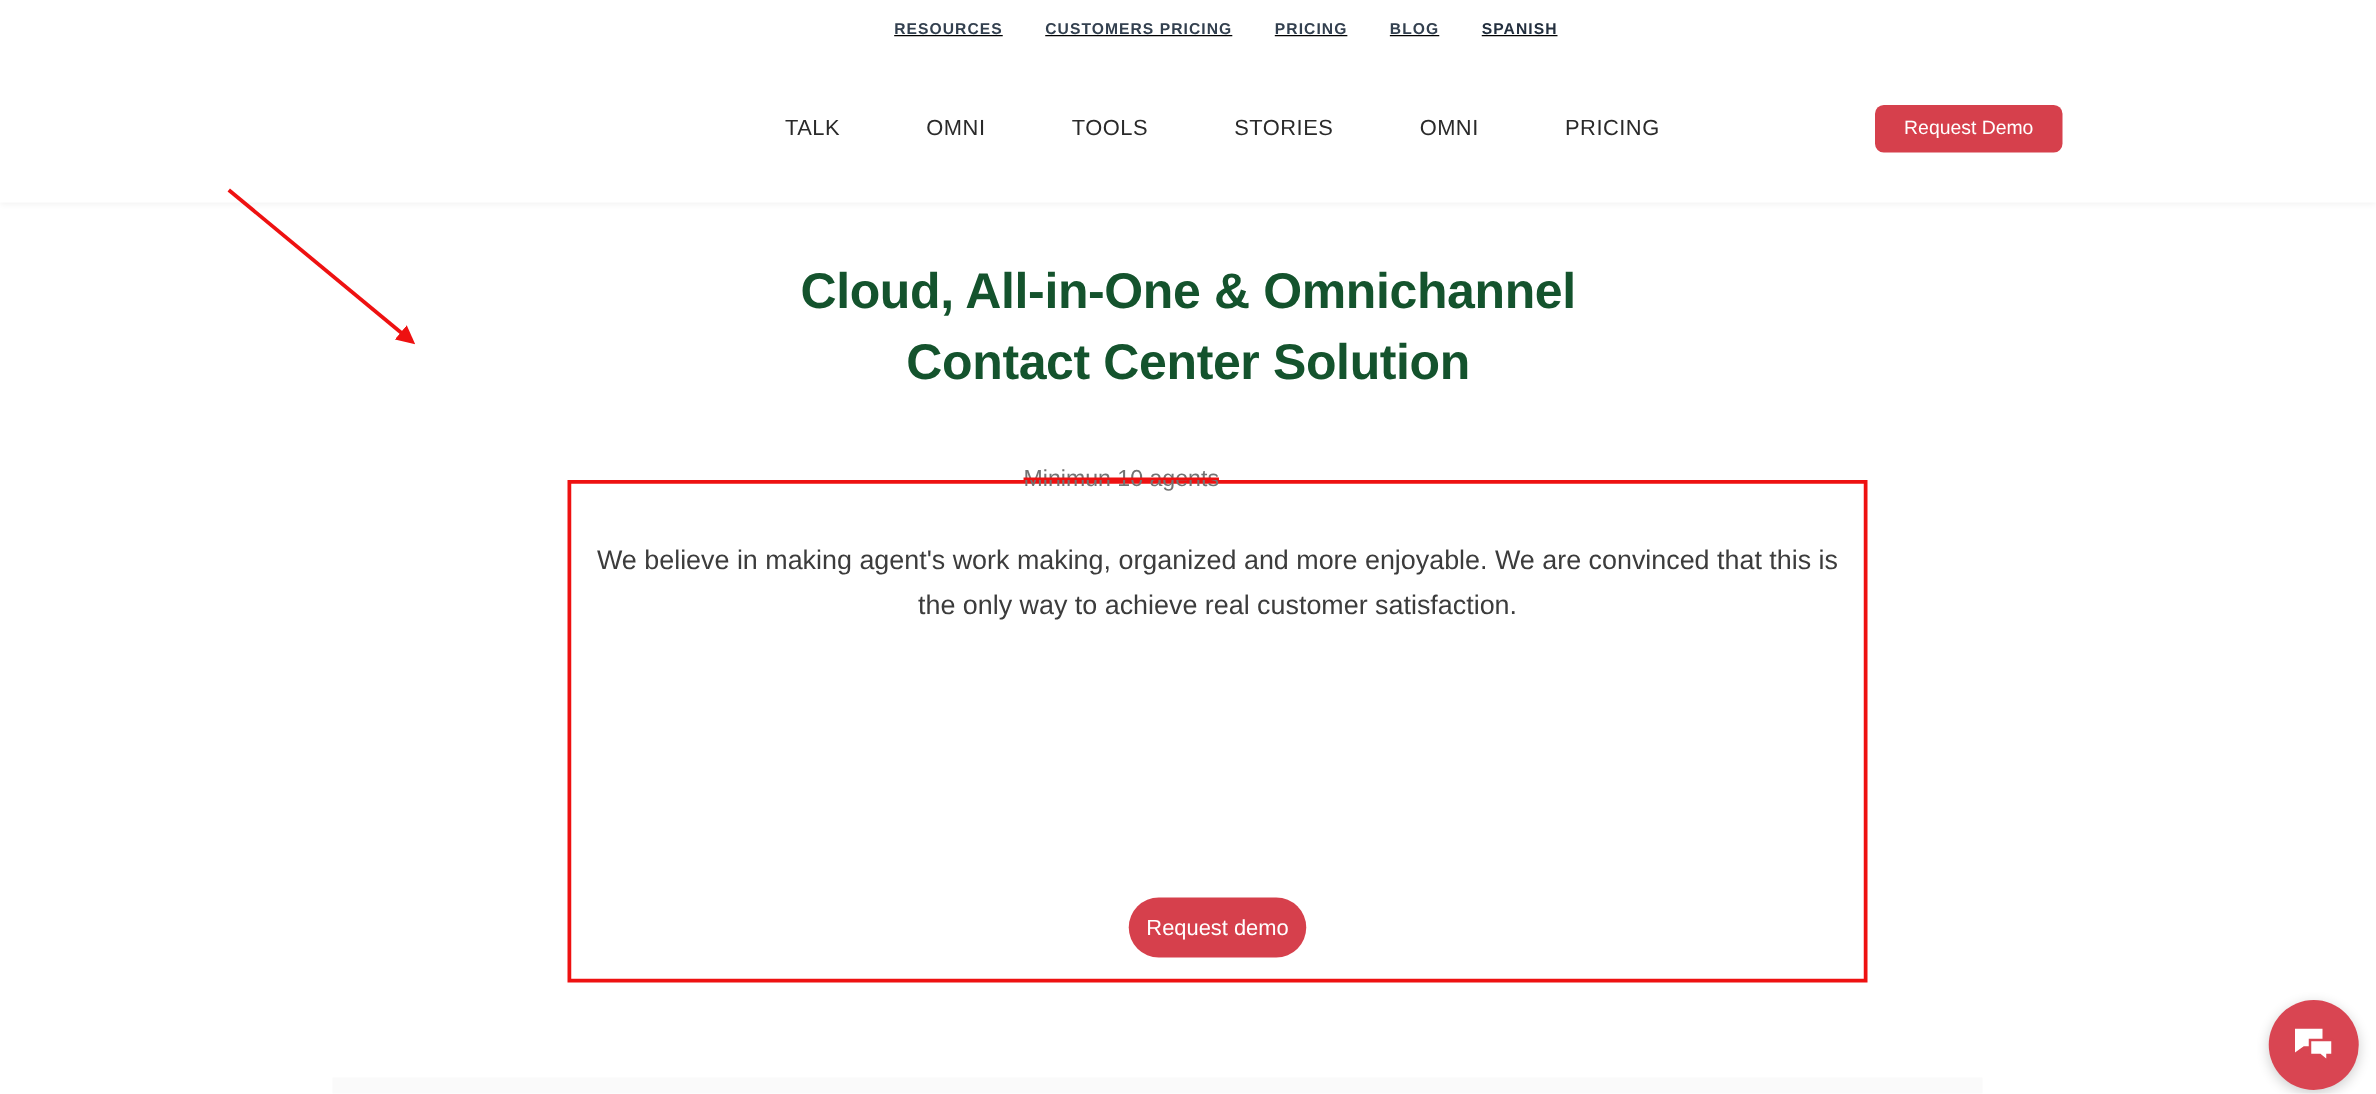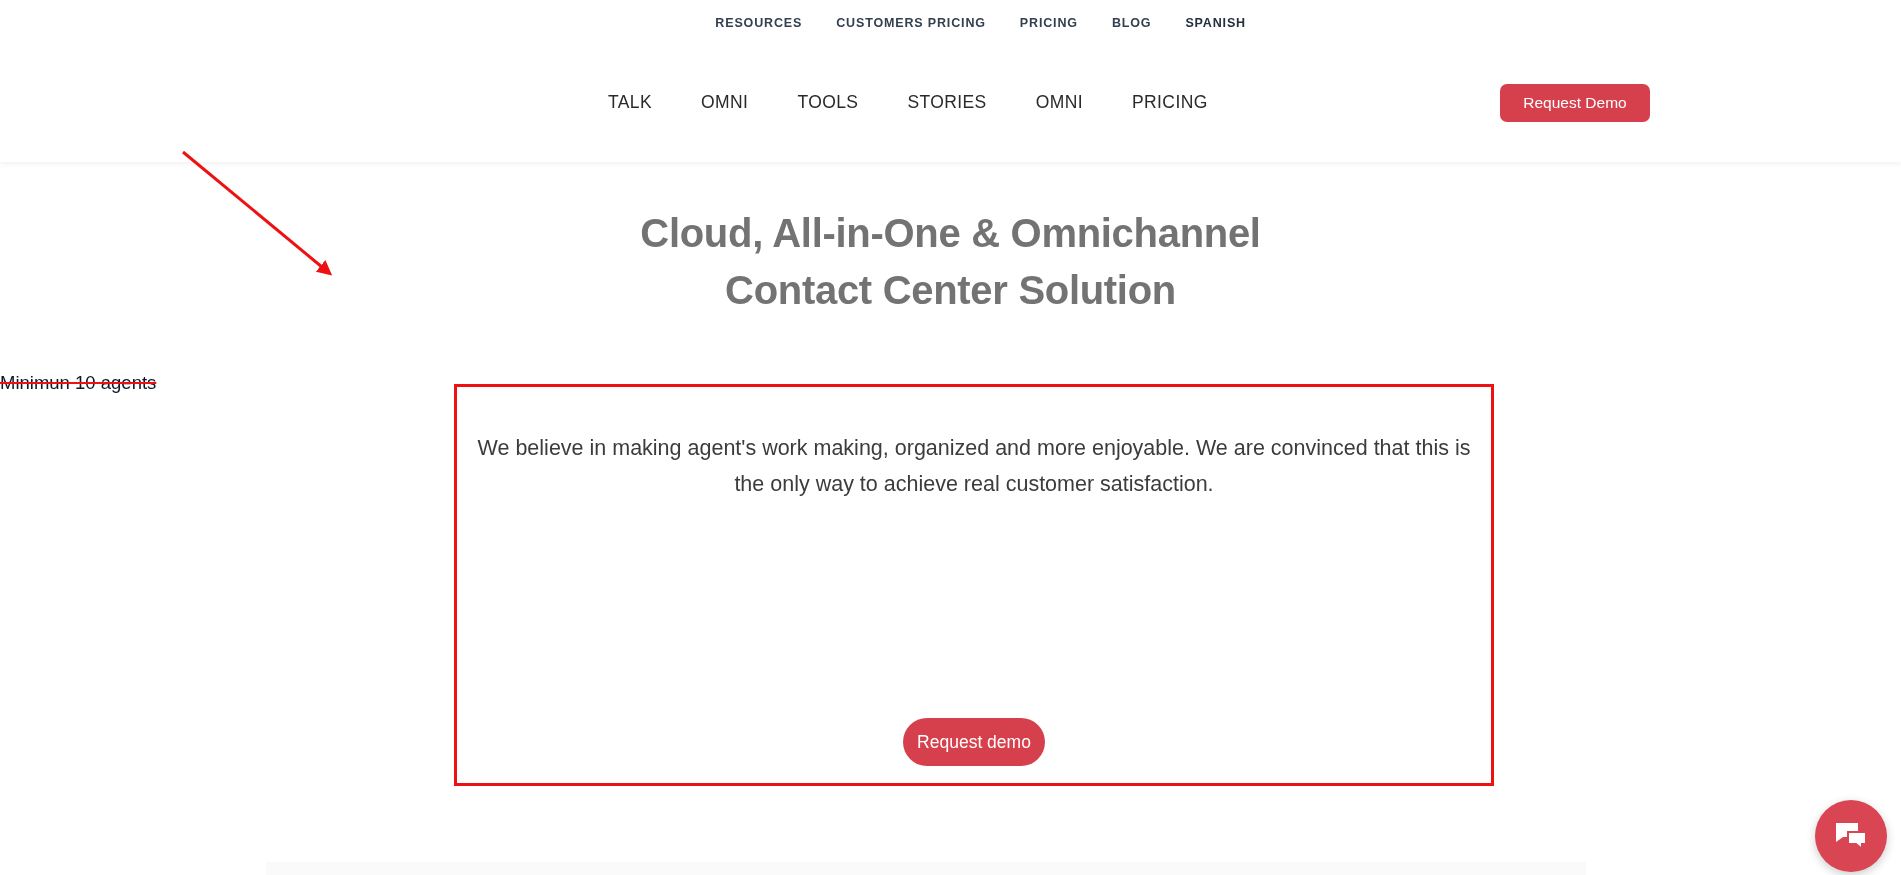--- a/index.html
+++ b/index.html
@@ -14,71 +14,71 @@
   
   .header {
     position: absolute; left: 0; top: 0; width: 1901px; height: 162px;
     background: #ffffff;
     box-shadow: 0 2px 5px rgba(0,0,0,0.055);
     z-index: 5;
   }
   .topnav {
     position: absolute; right: 0px; top: 0px; height: 45px;
     display: flex; align-items: center; justify-content: flex-end;
-    gap: 34px; padding-right: 655px;
+    gap: 34px; padding-right: 655px; text-decoration: underline;
   }
   .topnav-item {
     font-size: 12.5px; letter-spacing: 0.85px; color: #33404f;
     font-weight: 600; white-space: nowrap; text-decoration: none; cursor: pointer;
   }
   .topnav-item.bold { font-weight: 800; color: #232f3e; }
 
   .mainnav {
     position: absolute; left: 0; top: 72px; width: 1901px; height: 60px;
     display: flex; align-items: center;
   }
   .mainnav-inner {
     display: flex; align-items: center; gap: 49px;
     margin-left: 608px;
   }
   .mainnav-item {
     font-size: 17.5px; color: #2a2a2a; letter-spacing: 0.4px;
-    white-space: nowrap; cursor: pointer;
+    white-space: nowrap; cursor: pointer; margin-left: 20px;
   }
   .btn-demo-top {
     position: absolute; left: 1500px; top: 84px;
     width: 150px; height: 38px;
     background: #d6404c; color: #ffffff;
     border: none; border-radius: 7px;
     font-family: "Liberation Sans", sans-serif;
     font-size: 15.5px; cursor: pointer;
     display: flex; align-items: center; justify-content: center;
   }
 
   
   .hero-title {
     position: absolute; left: 0; top: 205px; width: 1901px;
-    text-align: center; color: #737373;
+    text-align: center; color: #14532d;
     font-size: 40px; font-weight: bold; line-height: 57px;
     letter-spacing: -0.3px;
   }
   .hero-title .l2 { display: block; }
 
   
   .anno-box {
     position: absolute; left: 454px; top: 384px;
     width: 1040px; height: 402px;
     border: 3px solid #ee1111;
     background: transparent; z-index: 4;
     pointer-events: none;
   }
   .anno-strike {
     position: absolute; left: 0; top: 372px; width: 1794px;
-    z-index: 6;
-    color: #0f172a; font-size: 18.5px;
+    text-align: center; z-index: 6;
+    color: #737373; font-size: 18.5px;
     text-decoration: line-through;
     text-decoration-color: #ee1111;
     text-decoration-thickness: 2px;
   }
   .anno-arrow { position: absolute; left: 180px; top: 150px; z-index: 6; }
 
   
   .card {
     position: absolute; left: 456px; top: 390px;
     width: 1036px; height: 394px;

